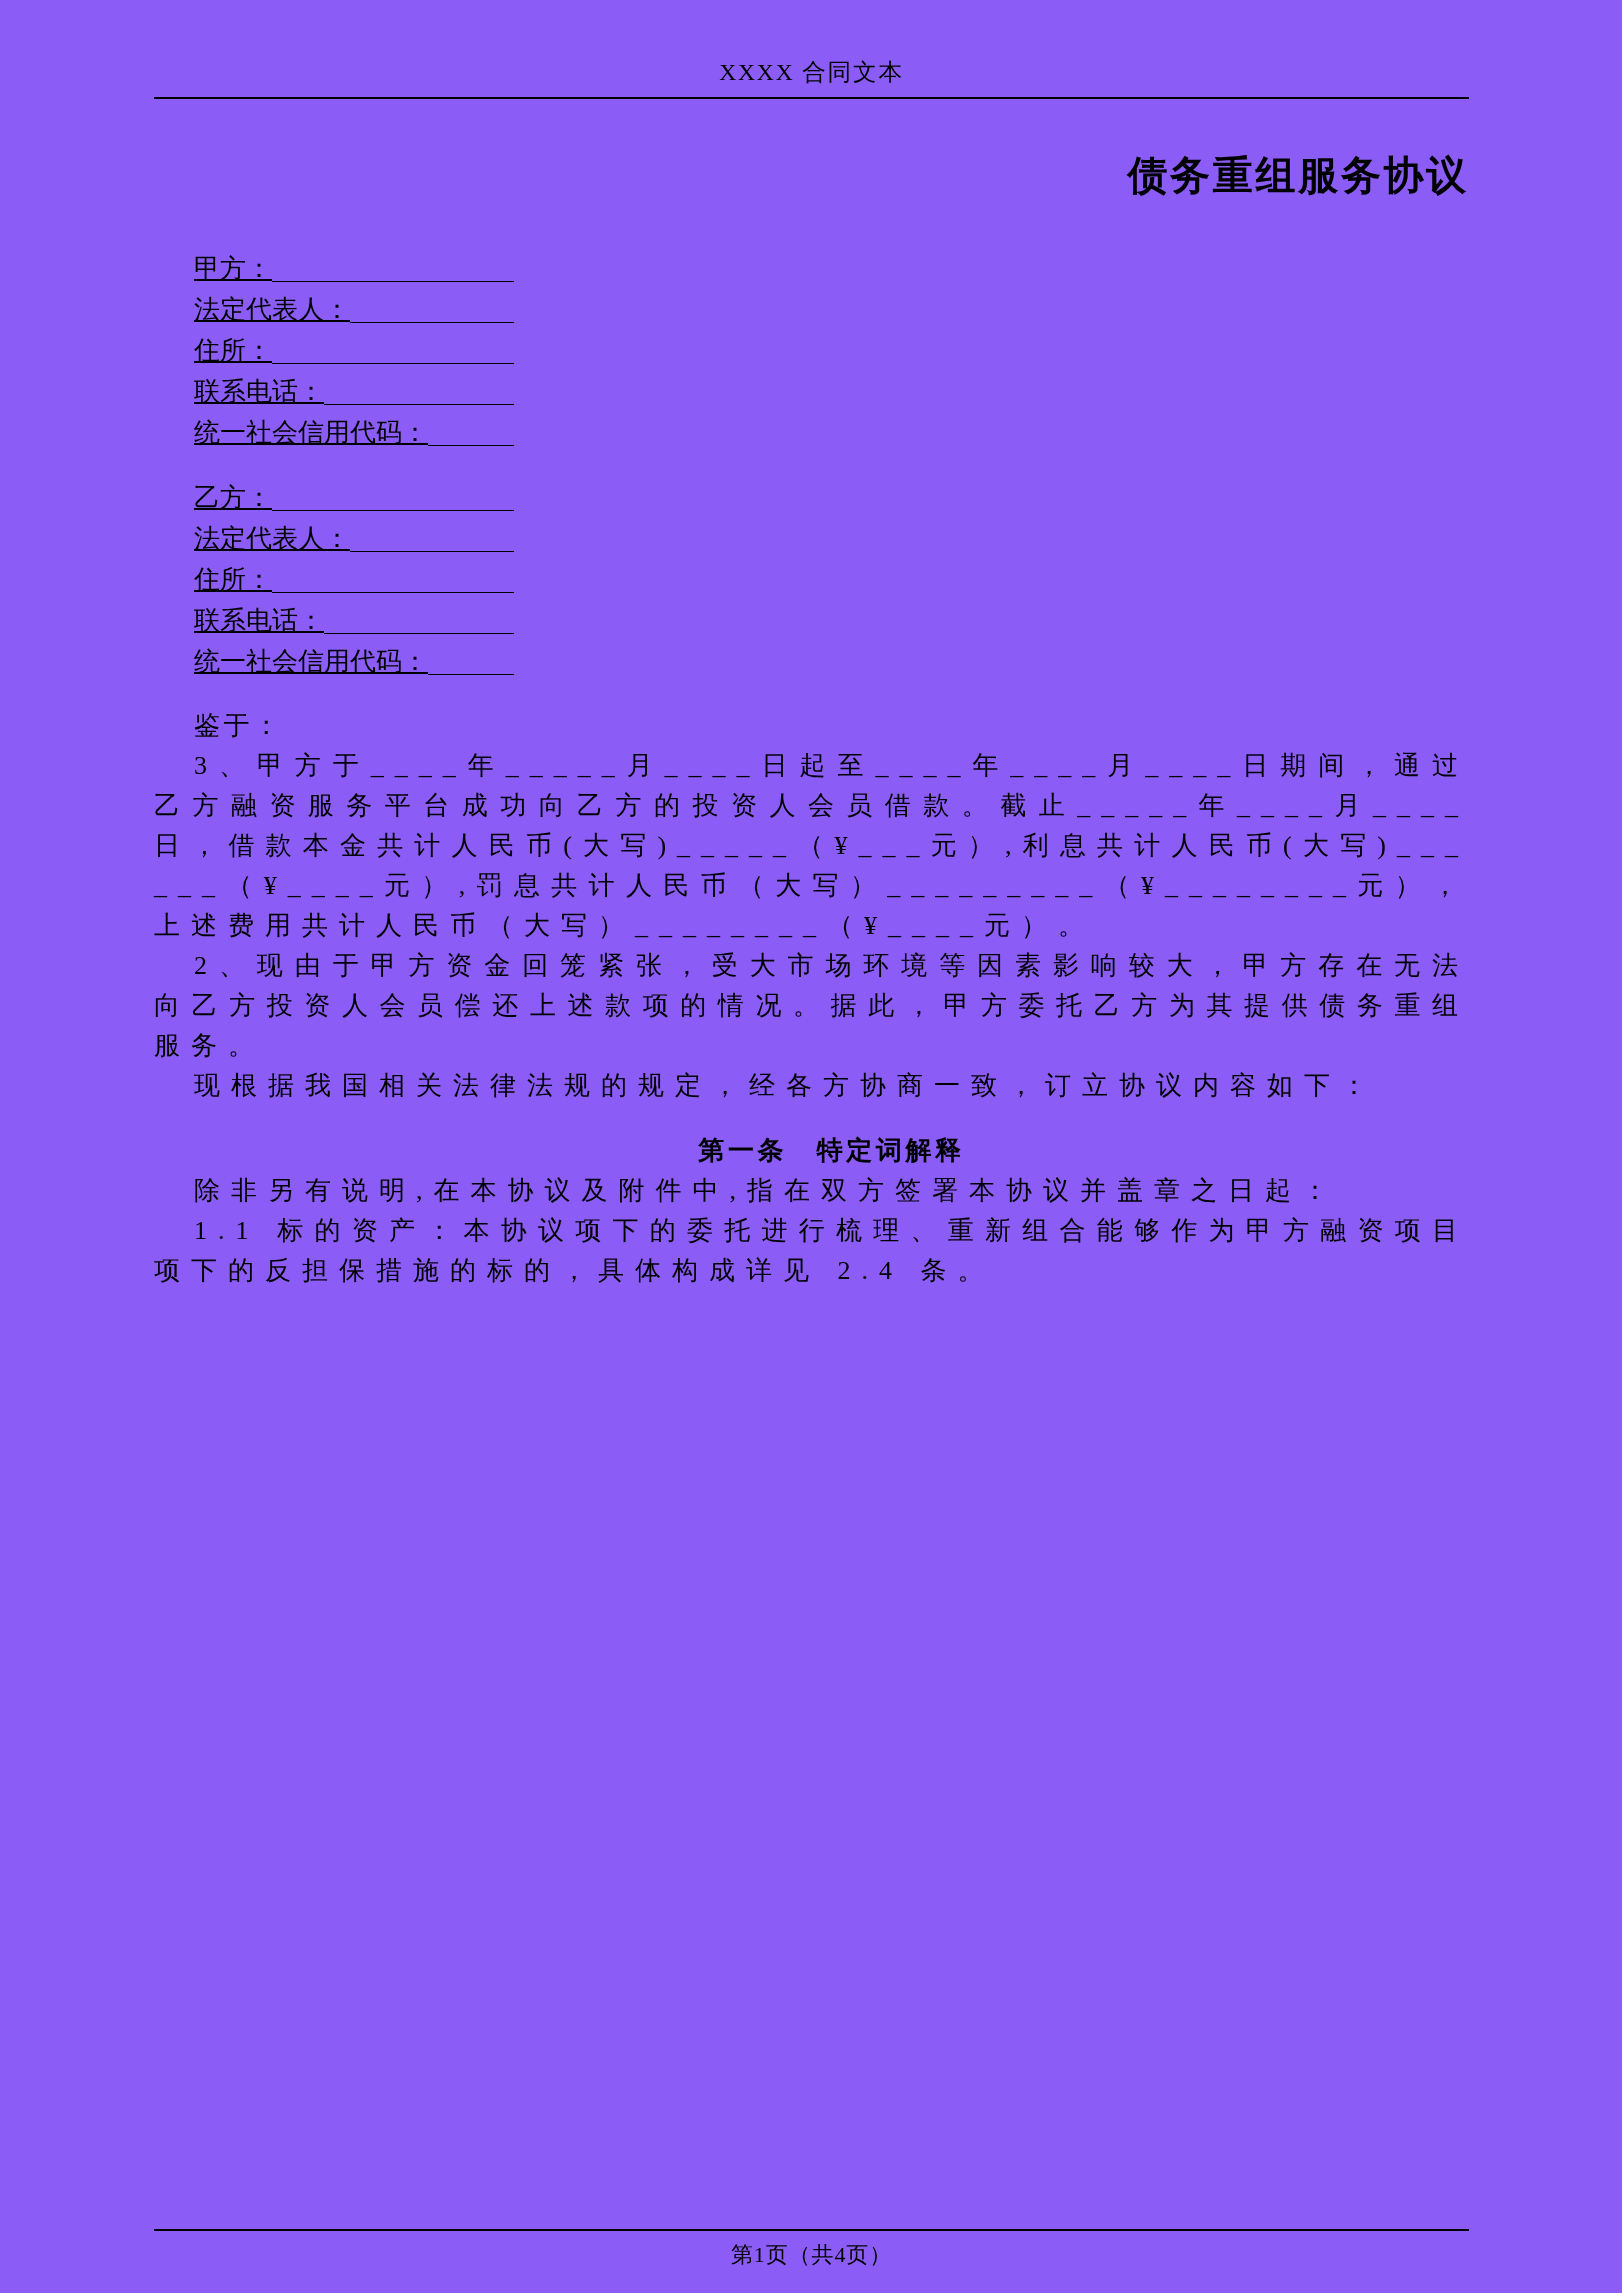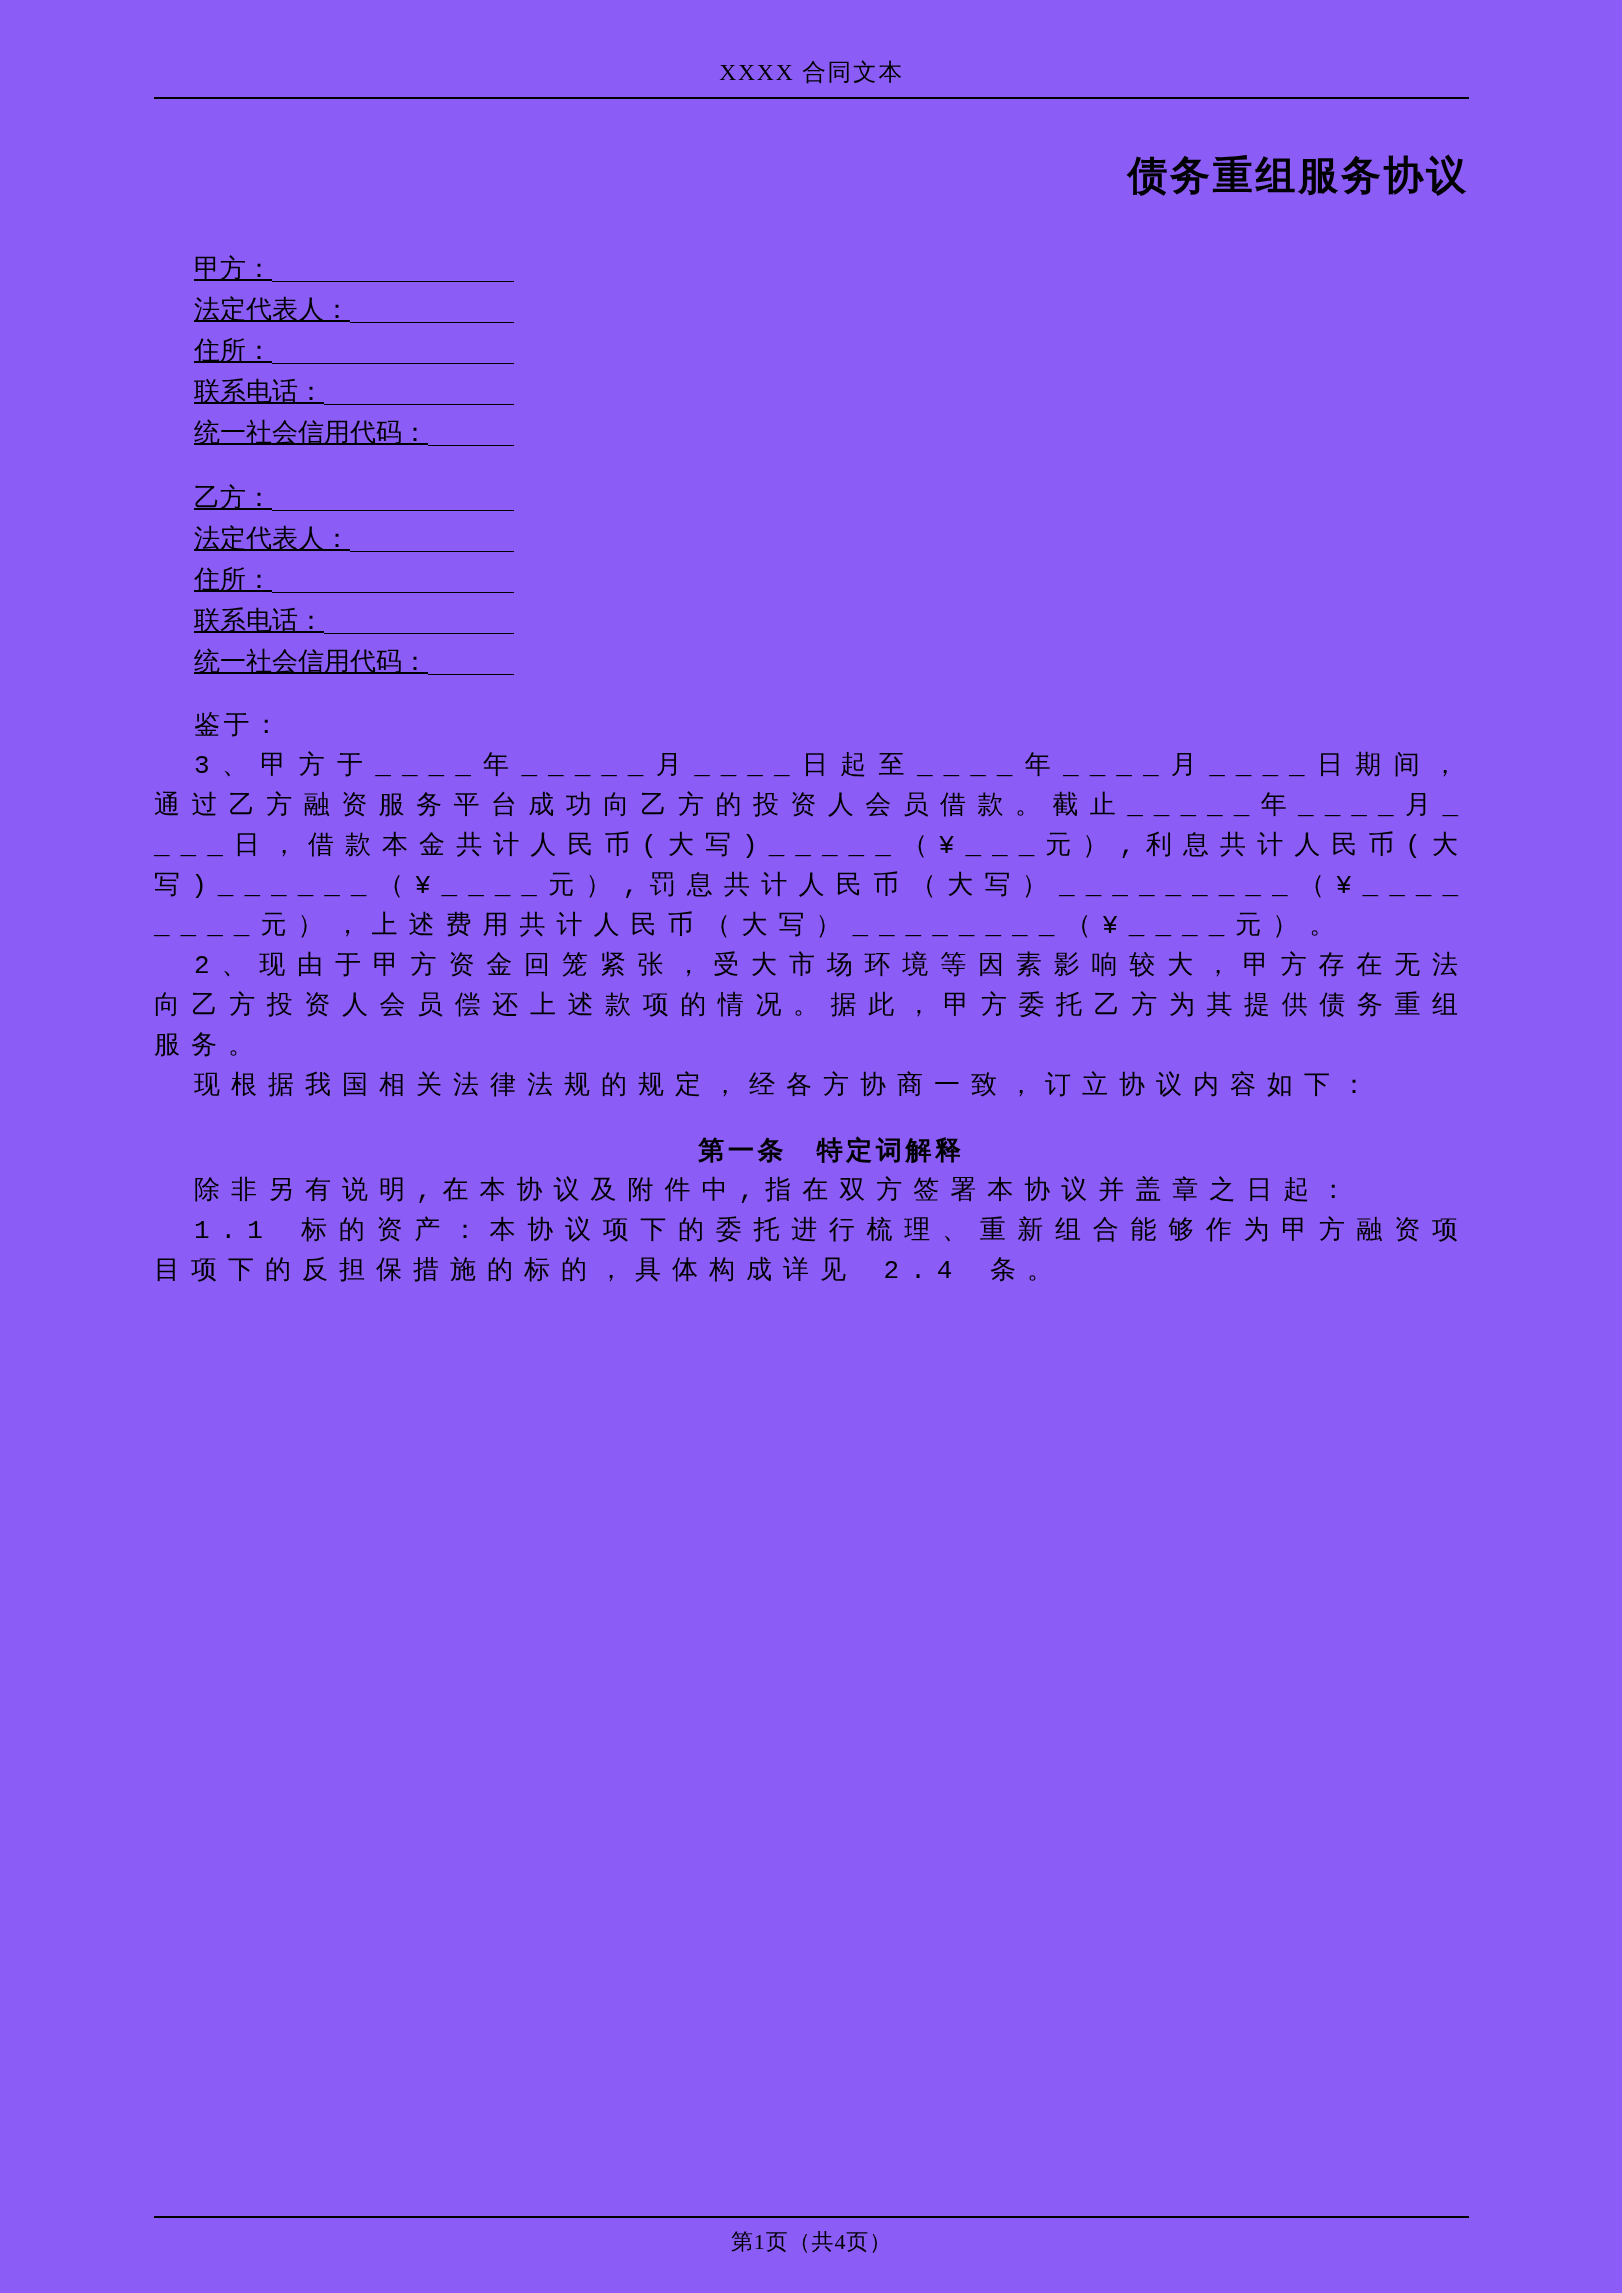--- a/index.html
+++ b/index.html
@@ -61,39 +61,38 @@
   
   .body-text { margin-top: 27px; }
   .para {
     font-size: 26px;
     line-height: 40px;
     letter-spacing: 11px;
     text-align: justify;
     text-indent: 40px;
     word-break: break-all;
     overflow-wrap: anywhere;
-    font-family: Liberation Mono, monospace;
   }
   .para.whereas { letter-spacing: 3.6px; }
   .section-heading {
     margin-top: 25.5px;
     font-size: 26px;
     line-height: 40px;
     font-weight: bold;
     text-indent: 40px;
     letter-spacing: 3.6px;
     text-align: center;
   }
 
   
   .doc-footer {
     position: absolute;
     left: 154px;
     right: 154px;
-    bottom: 37px;
+    bottom: 24px;
   }
   .footer-rule { border-top: 2.7px solid #000; height: 0; }
   .footer-text {
     text-align: center;
     font-size: 22px;
     padding-top: 9px;
     letter-spacing: 0.9px;
   }
 </style>
 </head>

